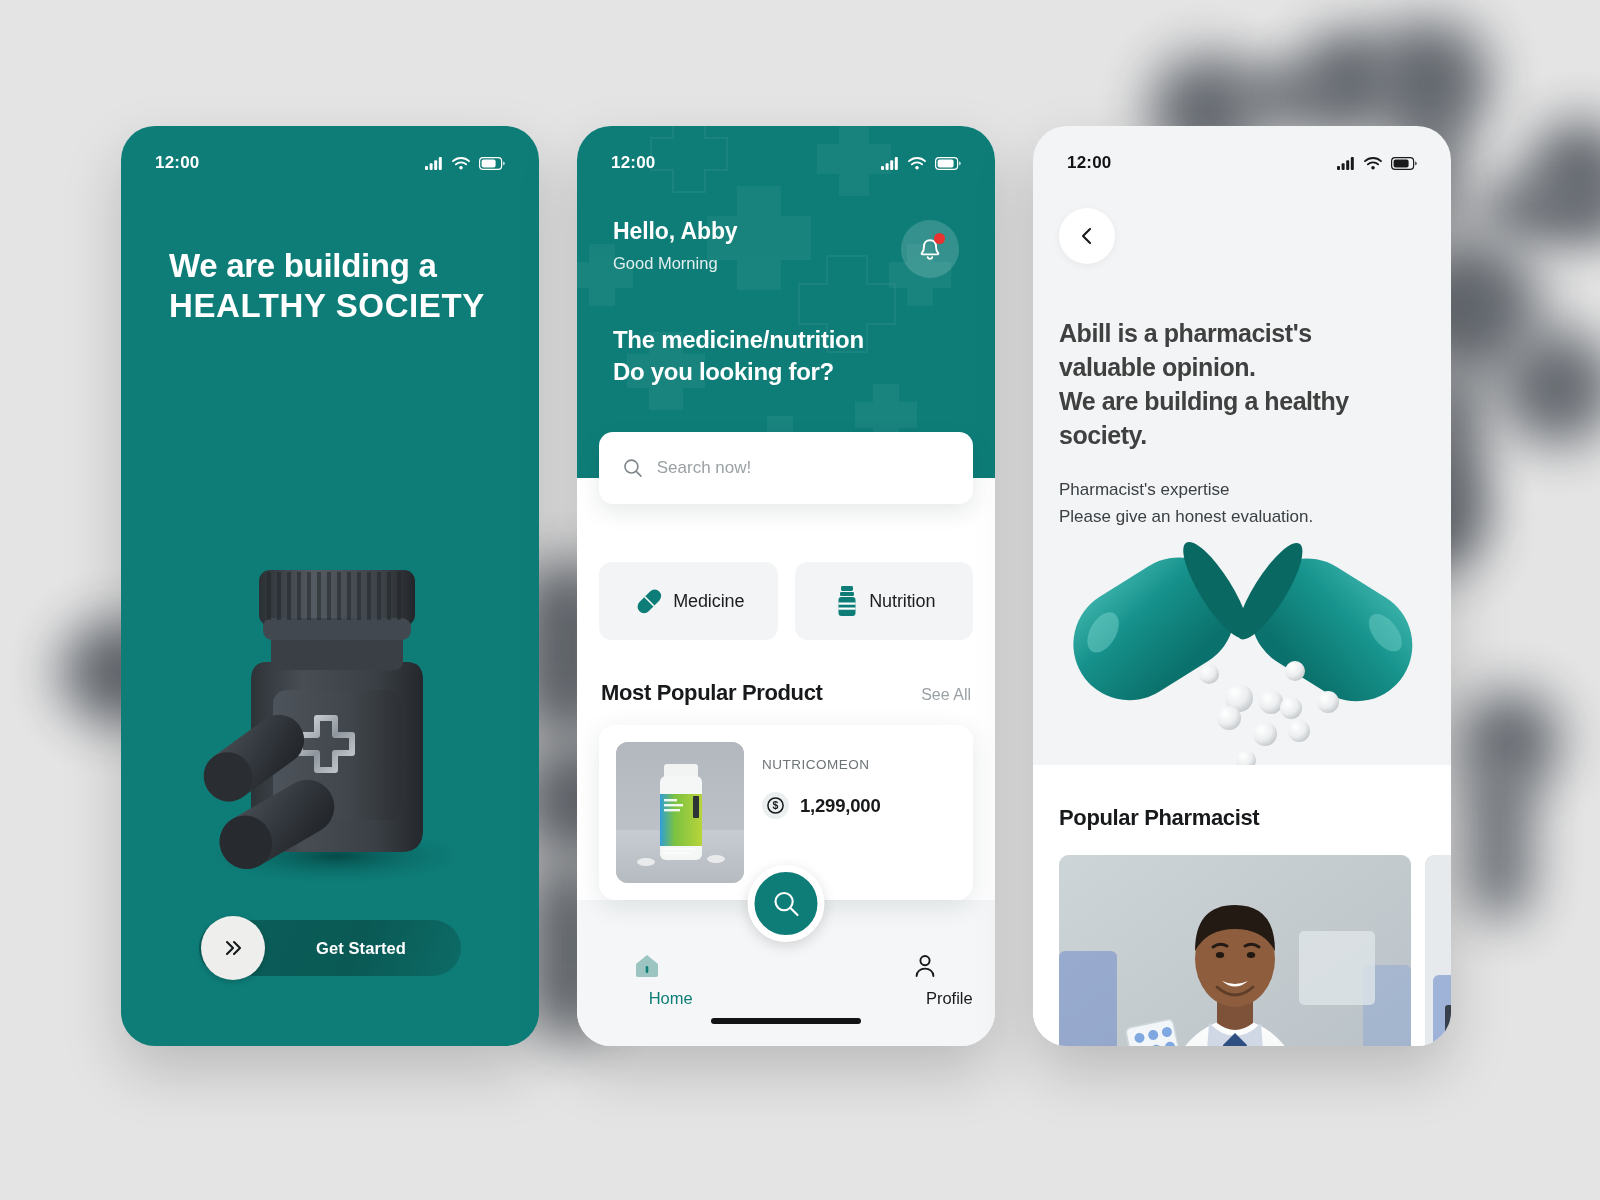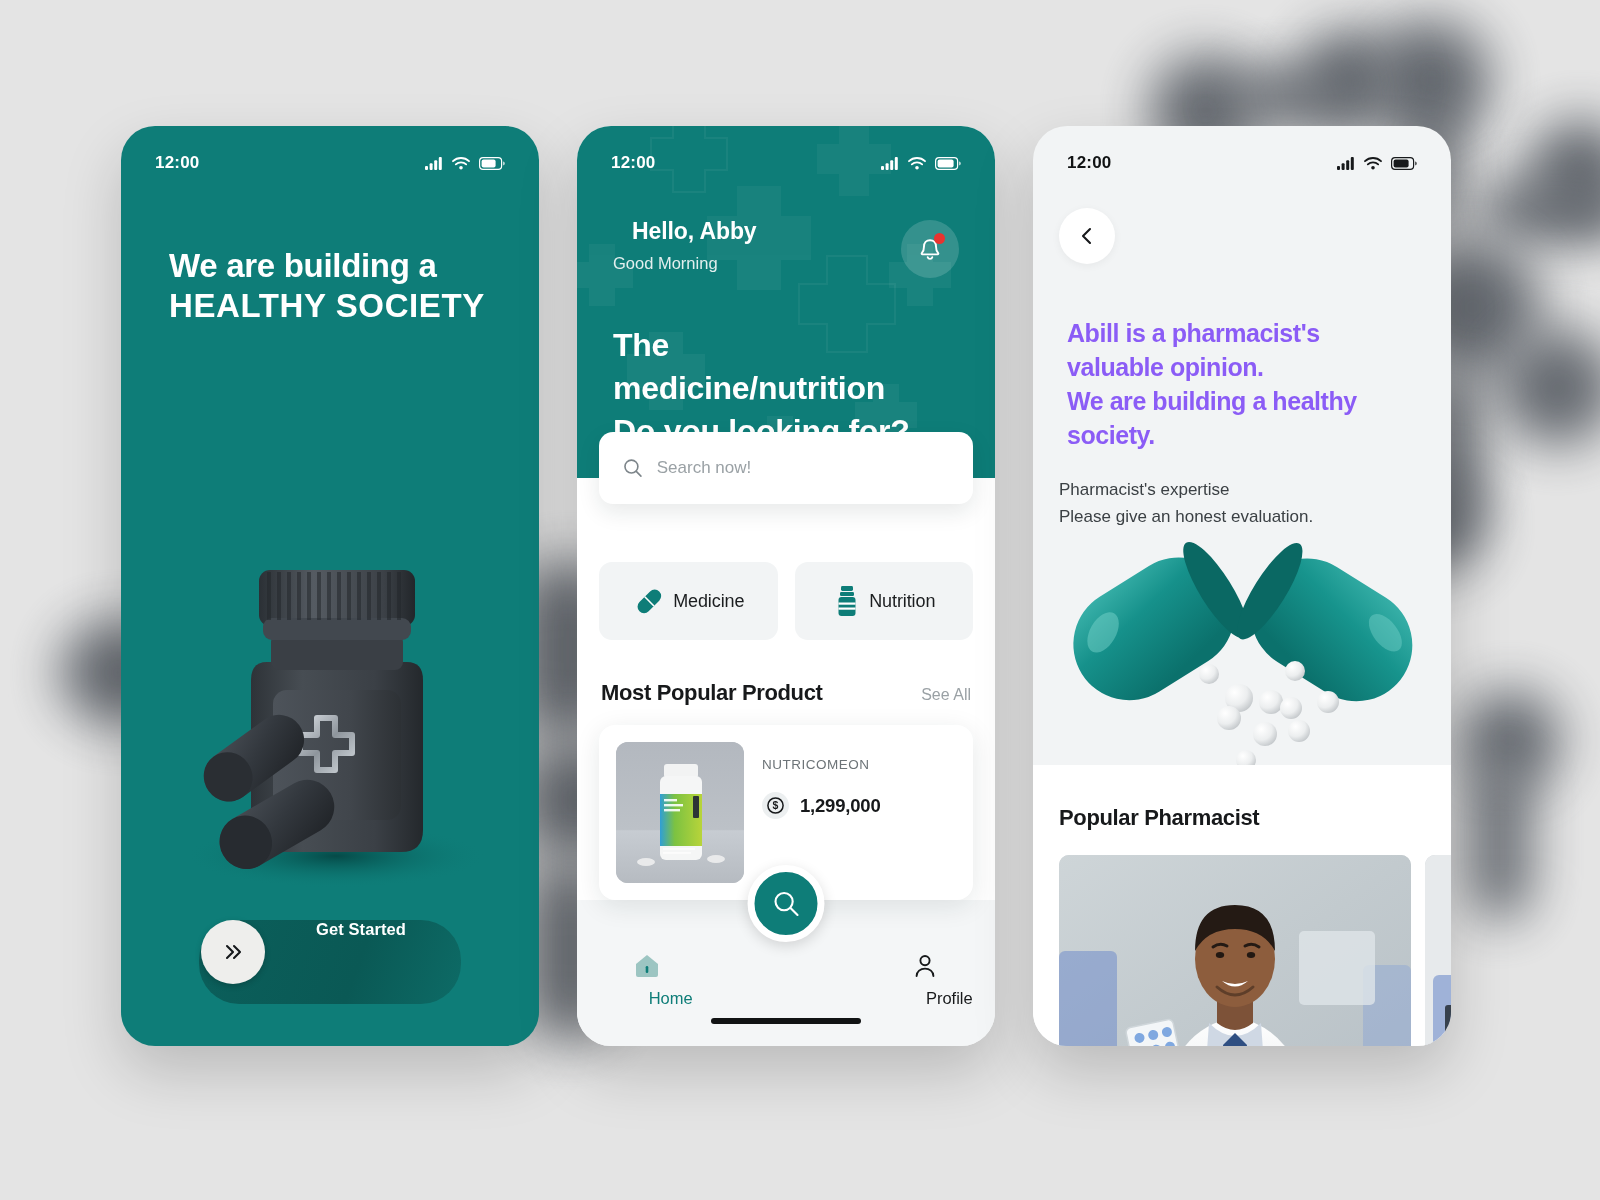--- a/index.html
+++ b/index.html
@@ -73,24 +73,25 @@
     left: 0; right: 0;
     top: 396px;
     height: 380px;
   }
 
   .cta {
     position: absolute;
     left: 78px;
     top: 794px;
     width: 262px;
-    height: 84px;
+    height: 56px;
     border-radius: 40px;
     background: linear-gradient(110deg,#0b5f5b 0%, #0a5955 60%, #0d6b66 100%);
     display: flex;
+    align-items: center;
     cursor: pointer;
   }
   .cta-knob {
     position: absolute;
     left: 2px;
     width: 64px; height: 64px;
     border-radius: 50%;
     background: #eeeeec;
     display: flex; align-items: center; justify-content: center;
     box-shadow: 0 2px 6px rgba(0,0,0,.2);
@@ -112,41 +113,41 @@
     height: 352px;
     overflow: hidden;
   }
   .cross-pattern { position: absolute; inset: 0; opacity: 1; }
   .p2-greet {
     position: relative;
     padding: 34px 36px 0 36px;
     display: flex; justify-content: space-between; align-items: flex-start;
   }
   .p2-greet .hi {
-    color: #ffffff; font-size: 23px; font-weight: bold; letter-spacing: -.1px; margin-left: 19px;
+    color: #ffffff; font-size: 23px; font-weight: bold; letter-spacing: -.1px;
   }
   .p2-greet .sub {
     color: #e3efee; font-size: 16.5px; margin-top: 9px;
   }
   .bell-btn {
     width: 58px; height: 58px; border-radius: 50%;
     background: rgba(255,255,255,.16);
     display: flex; align-items: center; justify-content: center;
     position: relative; cursor: pointer; flex: none;
     margin-top: 2px;
   }
   .bell-dot {
     position: absolute; top: 13px; right: 14px;
     width: 11px; height: 11px; border-radius: 50%; background: #e8332f;
   }
   .p2-q {
     position: relative;
     padding: 46px 56px 0 36px;
     color: #ffffff;
-    font-size: 32px;
+    font-size: 24px;
     font-weight: bold;
     line-height: 1.34;
     letter-spacing: -.3px;
   }
 
   .searchcard {
     position: absolute;
     left: 22px; top: 306px;
     width: 374px; height: 72px;
     background: #ffffff;
@@ -261,22 +262,22 @@
   .back-btn {
     margin: 24px 0 0 26px;
     width: 56px; height: 56px; border-radius: 50%;
     background: #ffffff;
     display: flex; align-items: center; justify-content: center;
     cursor: pointer;
     box-shadow: 0 2px 8px rgba(0,0,0,.05);
   }
   .p3-head { padding: 52px 26px 0 26px; }
   .p3-head h2 {
-    font-size: 25px; font-weight: bold; color: #8b5cf6;
-    line-height: 1.36; letter-spacing: -.45px; margin-left: 8px;
+    font-size: 25px; font-weight: bold; color: #404040;
+    line-height: 1.36; letter-spacing: -.45px;
   }
   .p3-head .sub {
     margin-top: 24px; font-size: 17px; color: #3b4044; line-height: 1.6;
   }
   .capsule-wrap {
     position: absolute; left: 0; right: 0; top: 400px; height: 260px;
   }
   .p3-bottom {
     position: absolute; left: 0; right: 0; top: 639px; bottom: 0;
     background: #ffffff;

